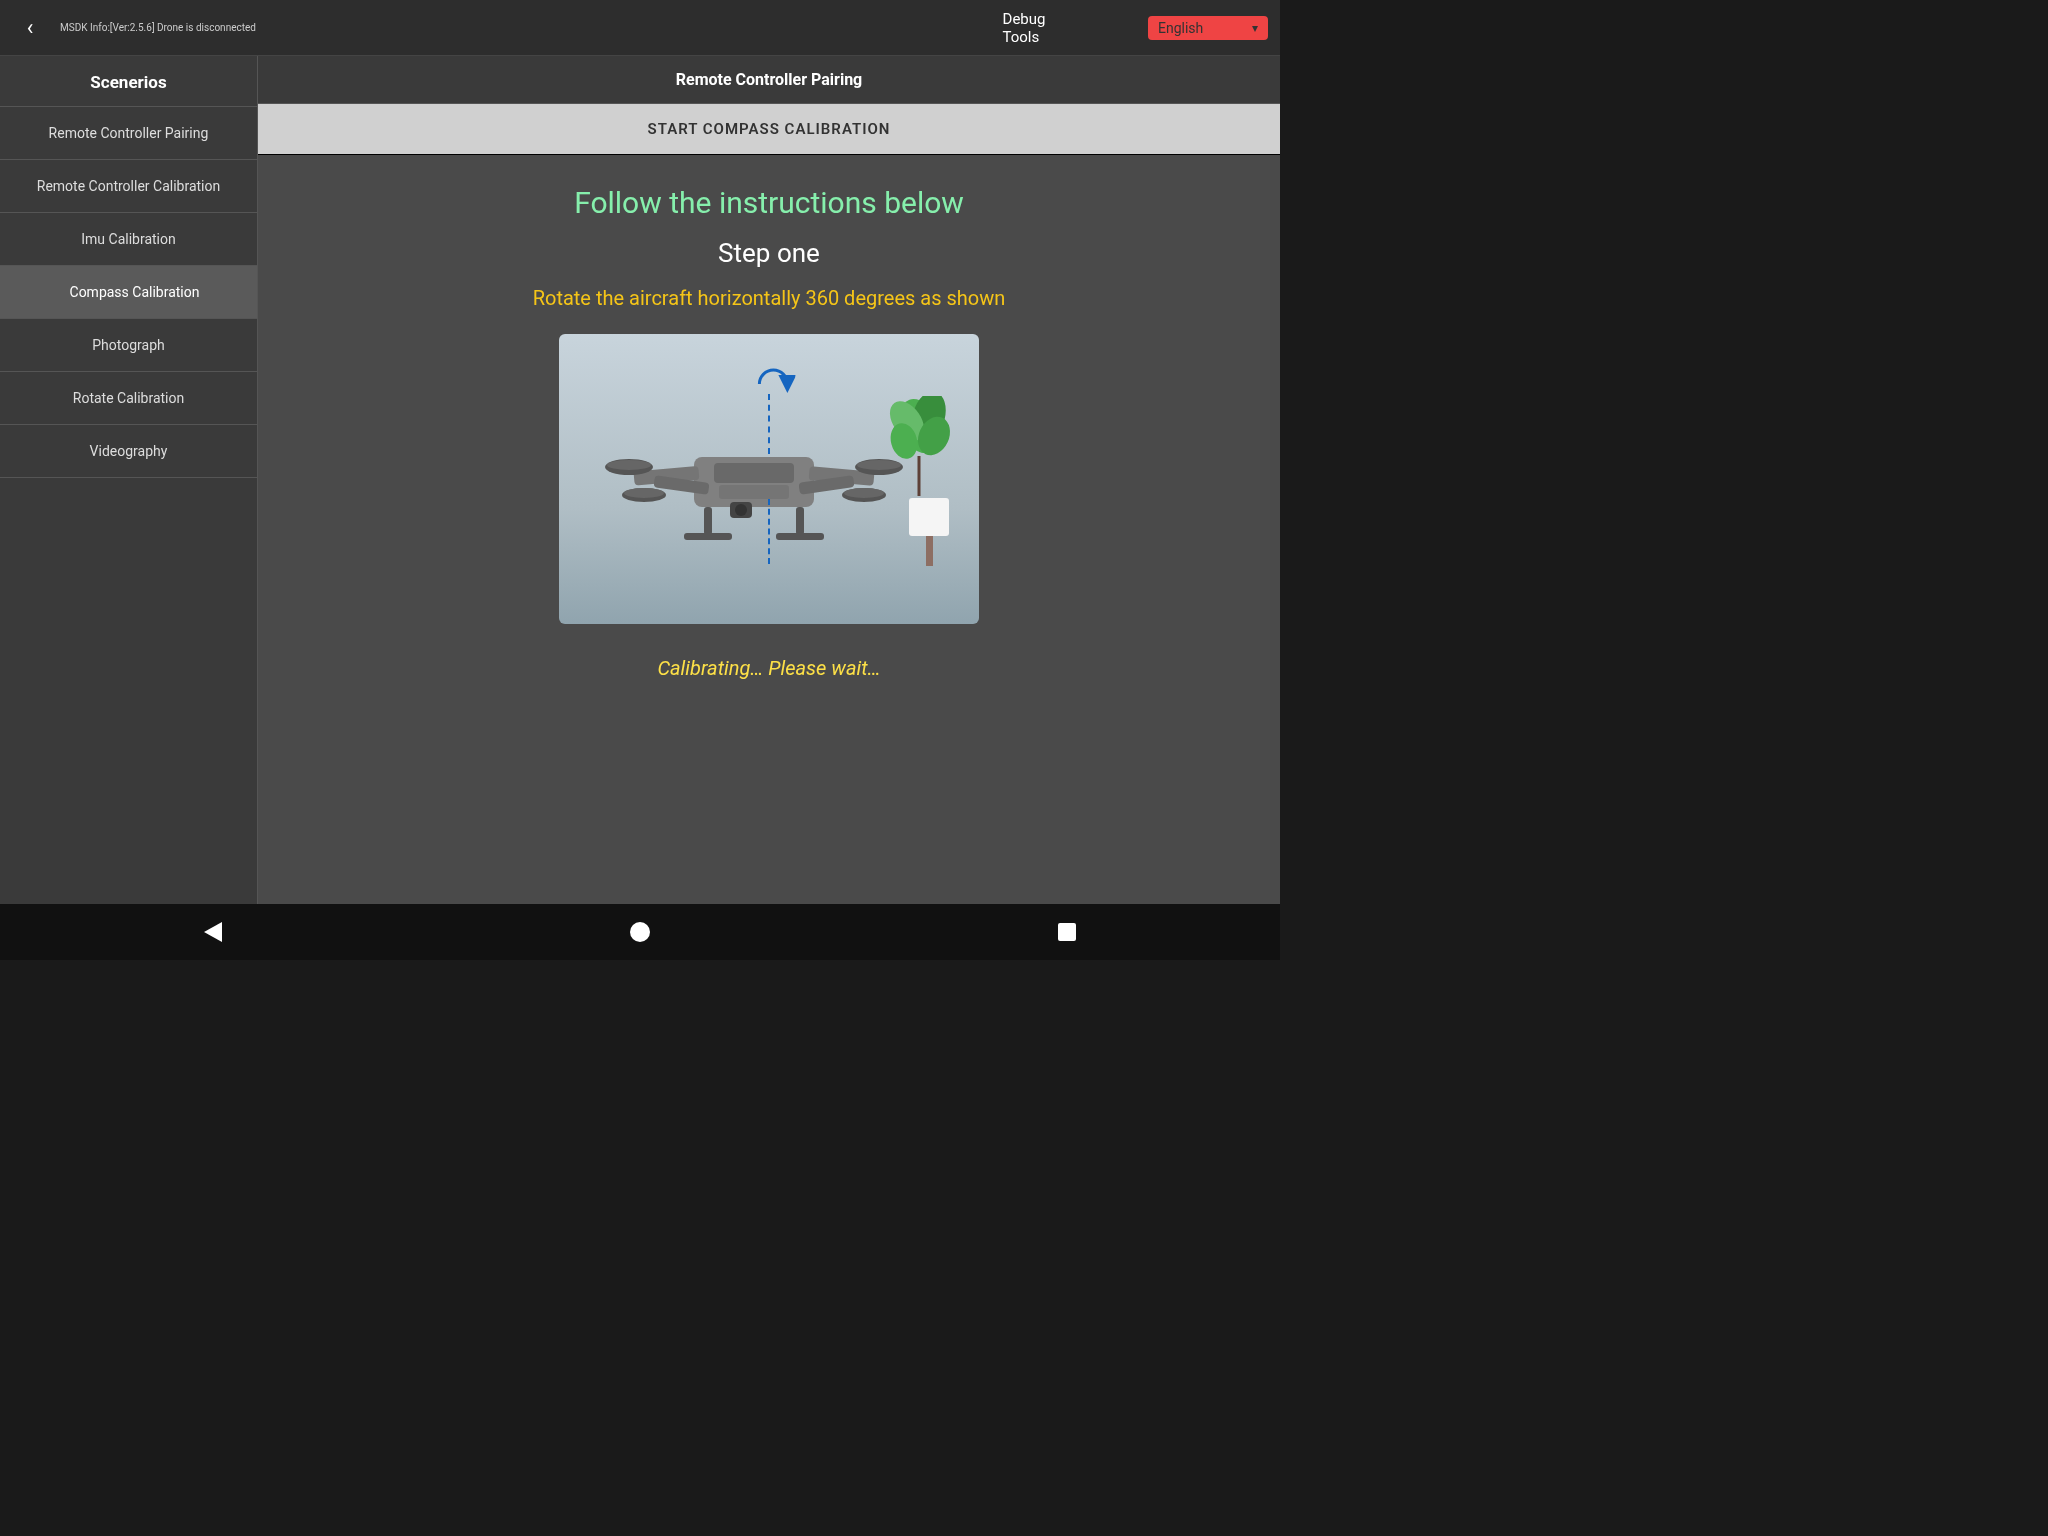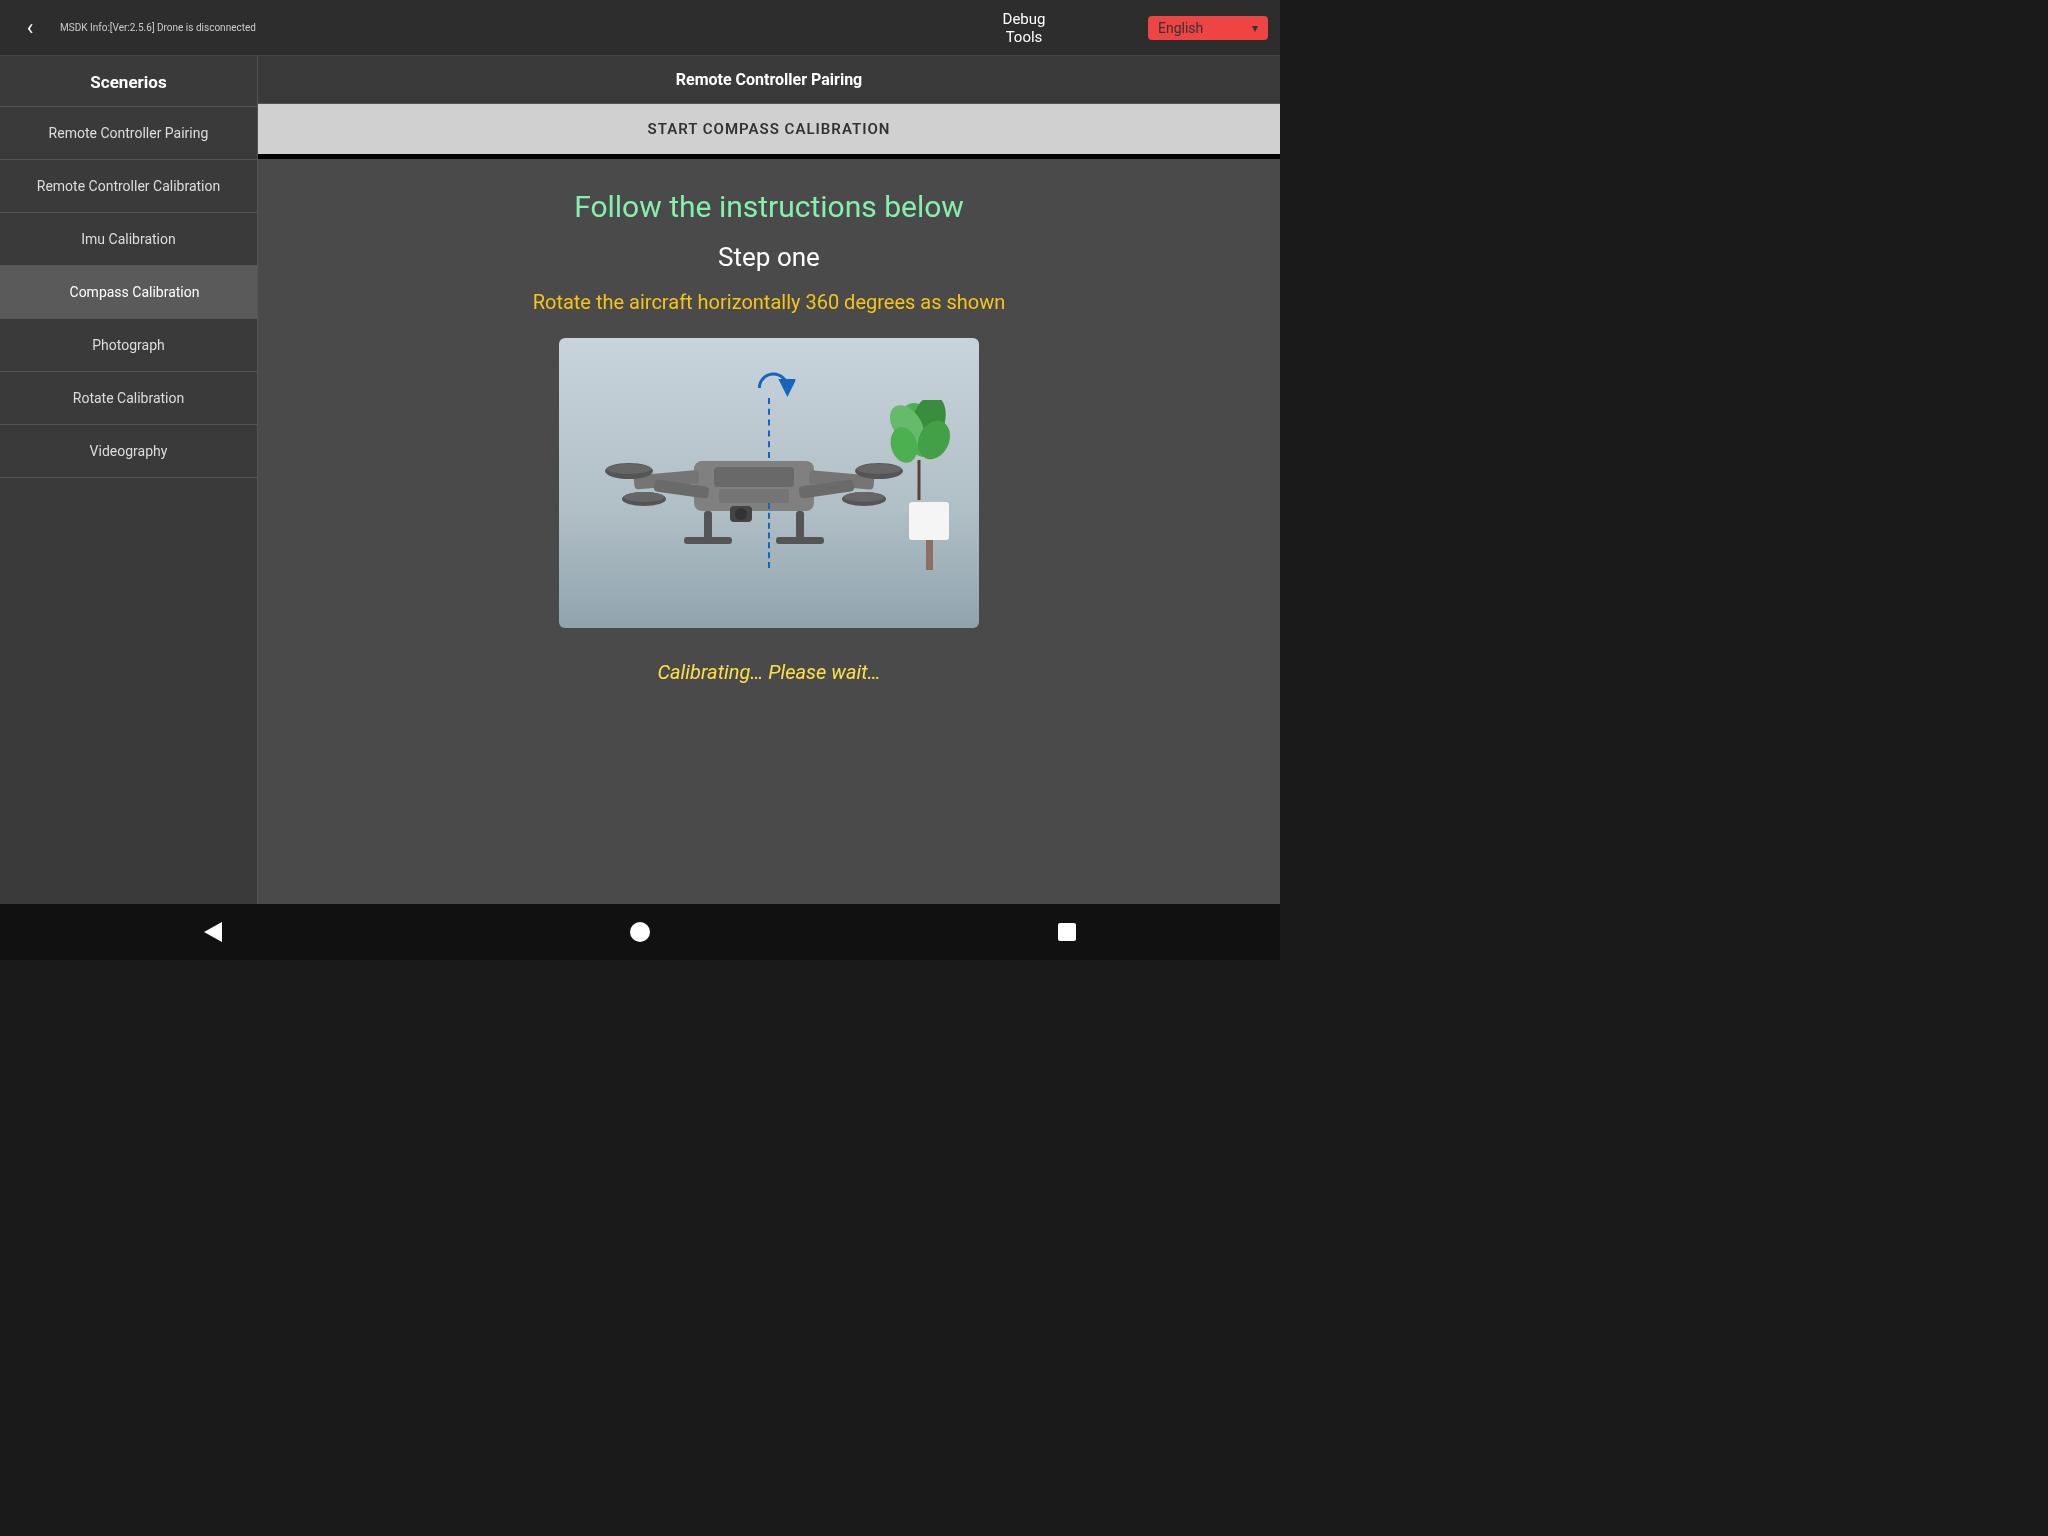--- a/index.html
+++ b/index.html
@@ -37,21 +37,21 @@
     }
     .top-bar-info {
       font-size: 10px;
       color: #ccc;
       flex: 1;
     }
     .top-bar-title {
       position: absolute;
       left: 50%;
       transform: translateX(-50%);
-      text-align: center;
+      text-align: left;
       font-size: 15px;
       color: #fff;
       line-height: 1.2;
     }
     .lang-select {
       display: flex;
       align-items: center;
       background: #ef4444;
       color: #333;
       border-radius: 4px;
@@ -120,21 +120,21 @@
     }
     .start-btn {
       background: #d0d0d0;
       color: #333;
       text-align: center;
       padding: 16px;
       font-size: 15px;
       font-weight: 600;
       letter-spacing: 1px;
       cursor: pointer;
-      border-bottom: 5px solid #000000;
+      border-bottom: 1px solid #000000;
     }
 
     .content-body {
       flex: 1;
       display: flex;
       flex-direction: column;
       align-items: center;
       padding: 30px 20px 20px;
       overflow-y: auto;
     }

